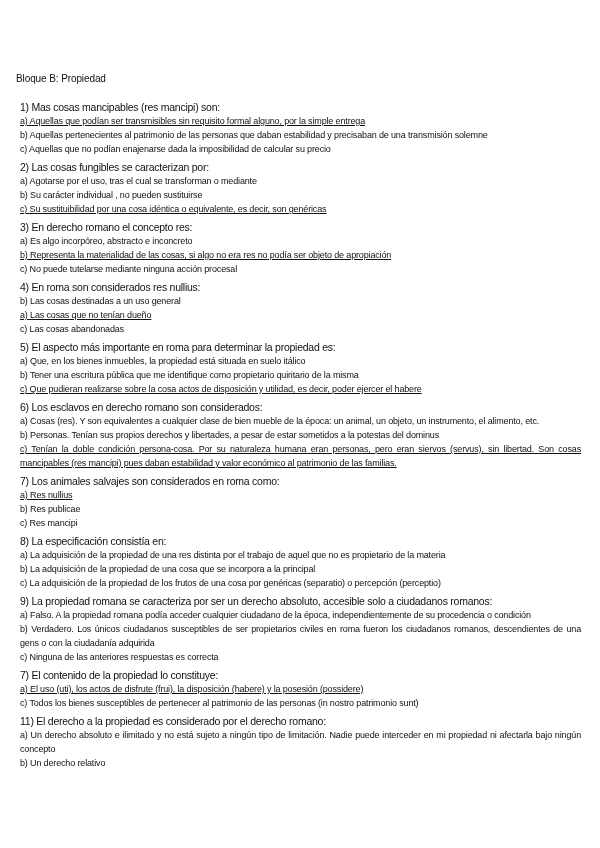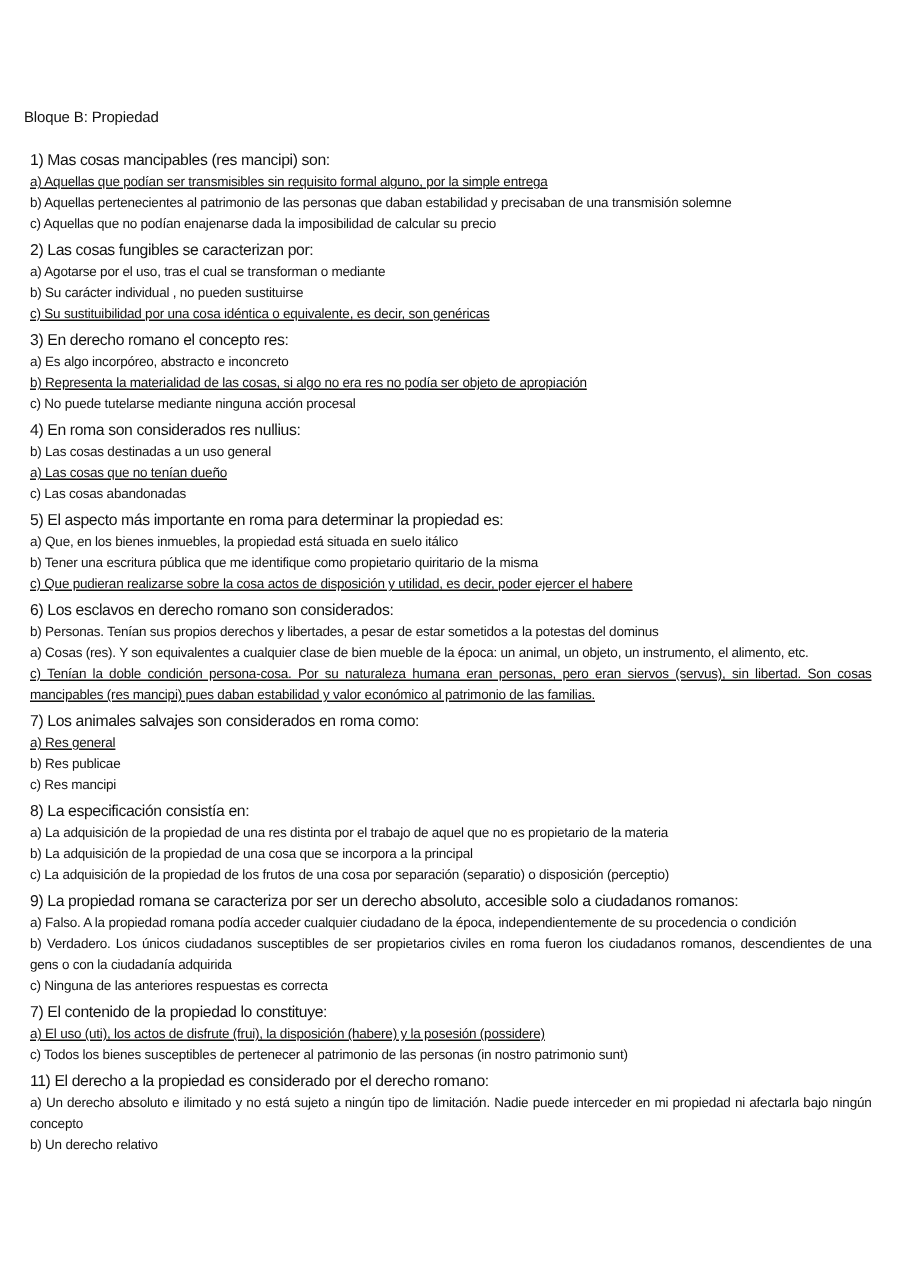--- a/index.html
+++ b/index.html
@@ -88,37 +88,37 @@
 
   <div class="question">
     <p class="q-text">5) El aspecto más importante en roma para determinar la propiedad es:</p>
     <p class="opt">a) Que, en los bienes inmuebles, la propiedad está situada en suelo itálico</p>
     <p class="opt">b) Tener una escritura pública que me identifique como propietario quiritario de la misma</p>
     <p class="opt correct">c) Que pudieran realizarse sobre la cosa actos de disposición y utilidad, es decir, poder ejercer el habere</p>
   </div>
 
   <div class="question">
     <p class="q-text">6) Los esclavos en derecho romano son considerados:</p>
+    <p class="opt wrap">a) Cosas (res). Y son equivalentes a cualquier clase de bien mueble de la época: un animal, un objeto, un instrumento, el alimento, etc.</p>
     <p class="opt">b) Personas. Tenían sus propios derechos y libertades, a pesar de estar sometidos a la potestas del dominus</p>
-    <p class="opt wrap">a) Cosas (res). Y son equivalentes a cualquier clase de bien mueble de la época: un animal, un objeto, un instrumento, el alimento, etc.</p>
     <p class="opt correct wrap">c) Tenían la doble condición persona-cosa. Por su naturaleza humana eran personas, pero eran siervos (servus), sin libertad. Son cosas mancipables (res mancipi) pues daban estabilidad y valor económico al patrimonio de las familias.</p>
   </div>
 
   <div class="question">
     <p class="q-text">7) Los animales salvajes son considerados en roma como:</p>
-    <p class="opt correct">a) Res general</p>
+    <p class="opt correct">a) Res nullius</p>
     <p class="opt">b) Res publicae</p>
     <p class="opt">c) Res mancipi</p>
   </div>
 
   <div class="question">
     <p class="q-text">8) La especificación consistía en:</p>
     <p class="opt">a) La adquisición de la propiedad de una res distinta por el trabajo de aquel que no es propietario de la materia</p>
     <p class="opt">b) La adquisición de la propiedad de una cosa que se incorpora a la principal</p>
-    <p class="opt">c) La adquisición de la propiedad de los frutos de una cosa por separación (separatio) o disposición (perceptio)</p>
+    <p class="opt">c) La adquisición de la propiedad de los frutos de una cosa por genéricas (separatio) o percepción (perceptio)</p>
   </div>
 
   <div class="question">
     <p class="q-text">9) La propiedad romana se caracteriza por ser un derecho absoluto, accesible solo a ciudadanos romanos:</p>
     <p class="opt wrap">a) Falso. A la propiedad romana podía acceder cualquier ciudadano de la época, independientemente de su procedencia o condición</p>
     <p class="opt wrap">b) Verdadero. Los únicos ciudadanos susceptibles de ser propietarios civiles en roma fueron los ciudadanos romanos, descendientes de una gens o con la ciudadanía adquirida</p>
     <p class="opt">c) Ninguna de las anteriores respuestas es correcta</p>
   </div>
 
   <div class="question">

